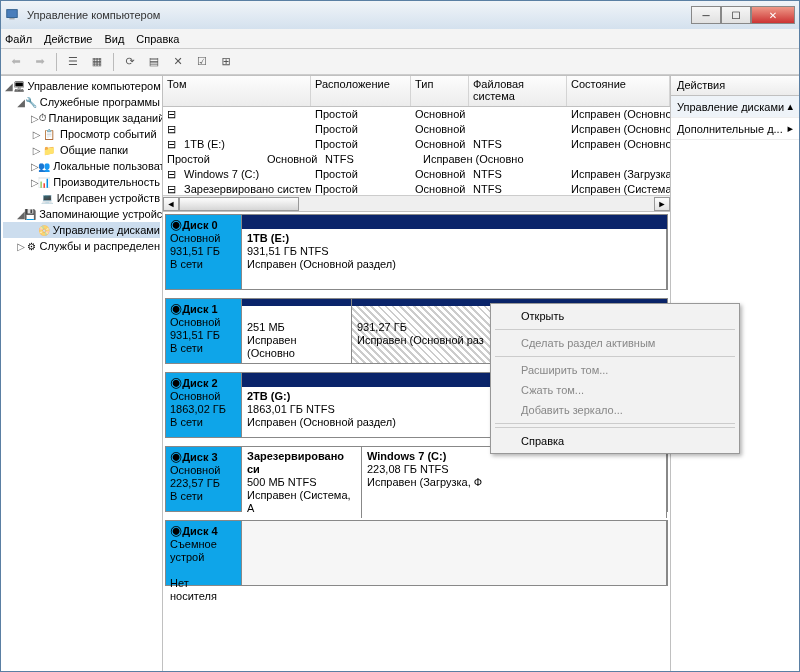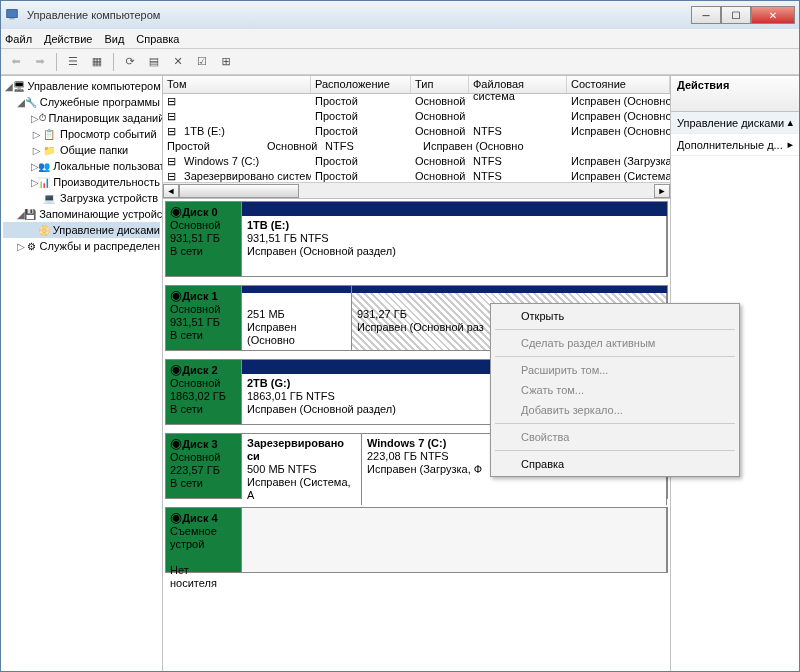--- a/index.html
+++ b/index.html
@@ -18,44 +18,44 @@
 .tbtn.disabled { opacity: 0.4; }
 .tsep { width: 1px; height: 18px; background: #bbb; margin: 0 3px; }
 .content { flex: 1; display: flex; overflow: hidden; border-top: 1px solid #c0c0c0; }
 .tree { width: 162px; border-right: 1px solid #c0c0c0; background: #fff; overflow: hidden; padding: 2px; }
 .tree-row { display: flex; align-items: center; height: 16px; padding-left: 2px; white-space: nowrap; cursor: pointer; }
 .tree-row .tw { width: 11px; text-align: center; color: #666; font-size: 10px; }
 .tree-row .ic { width: 16px; height: 14px; margin-right: 2px; display: inline-flex; align-items: center; justify-content: center; font-size: 10px; }
 .tree-row.selected { background: #cde; }
 .middle { flex: 1; display: flex; flex-direction: column; border-right: 1px solid #c0c0c0; overflow: hidden; }
 .vol-table { border-bottom: 1px solid #c0c0c0; }
-.vol-header { display: flex; background: linear-gradient(#fdfdfd,#ececec); border-bottom: 1px solid #c0c0c0; height: 18px; }
+.vol-header { display: flex; background: linear-gradient(#fdfdfd,#ececec); border-bottom: 1px solid #c0c0c0; height: 31px; }
 .vol-header > div { border-right: 1px solid #d4d4d4; padding: 2px 4px; }
 .vol-body { max-height: 88px; overflow: hidden; }
 .vol-row { display: flex; height: 15px; }
 .vol-row > div { padding: 1px 4px; white-space: nowrap; overflow: hidden; }
 .vol-row .vic { width: 14px; height: 12px; display: inline-block; }
 .scroll-h { height: 16px; background: #efefef; border-top: 1px solid #ccc; display: flex; align-items: center; }
 .scroll-h .arr { width: 16px; height: 14px; background: linear-gradient(#fdfdfd,#e3e3e3); border: 1px solid #999; display: flex; align-items: center; justify-content: center; font-size: 9px; }
 .scroll-h .thumb { width: 120px; height: 14px; margin-left: 0; background: linear-gradient(#fdfdfd,#d6d6d6); border: 1px solid #999; }
 .disk-area { flex: 1; overflow: hidden; padding: 2px 2px; }
 .disk-block { border: 1px solid #888; margin-bottom: 8px; display: flex; height: 66px; }
 .disk-block.tall { height: 76px; }
-.disk-info { width: 76px; background: #15803d; border-right: 1px solid #888; padding: 3px 4px; font-size: 10px; line-height: 13px; }
+.disk-info { width: 76px; background: #0ea5e9; border-right: 1px solid #888; padding: 3px 4px; font-size: 10px; line-height: 13px; }
 .disk-info b { font-weight: bold; }
 .disk-info .ic { font-size: 14px; }
 .parts { flex: 1; display: flex; flex-direction: column; }
 .part-header { height: 14px; background: #0a246a; }
 .part-body { flex: 1; display: flex; }
 .part { border-right: 1px solid #888; padding: 3px 5px; font-size: 10px; line-height: 12px; background: #fff; }
 .part.hatched { background: repeating-linear-gradient(45deg, #fff, #fff 3px, #ccc 3px, #ccc 5px); }
 .legend { height: 18px; border-top: 1px solid #c0c0c0; display: flex; align-items: center; padding: 0 6px; gap: 14px; font-size: 10px; }
 .legend .sw { width: 10px; height: 10px; display: inline-block; margin-right: 4px; border: 1px solid #000; }
 .actions { width: 128px; background: #fff; }
-.actions-header { height: 36px; background: linear-gradient(#fdfdfd,#ececec); border-bottom: 1px solid #c0c0c0; padding: 3px 6px; font-weight: bold; }
+.actions-header { height: 20px; background: linear-gradient(#fdfdfd,#ececec); border-bottom: 1px solid #c0c0c0; padding: 3px 6px; font-weight: normal; }
 .action-item { padding: 4px 6px; border-bottom: 1px solid #eee; cursor: pointer; display: flex; justify-content: space-between; align-items: center; }
 .action-item.sub { background: #eef3f8; }
 .ctx-menu { position: absolute; left: 490px; top: 303px; width: 250px; background: #f2f2f2; border: 1px solid #989898; box-shadow: 2px 2px 4px rgba(0,0,0,.3); z-index: 100; padding: 2px; }
 .ctx-item { padding: 4px 20px 4px 28px; cursor: pointer; }
 .ctx-item.disabled { color: #888; }
 .ctx-sep { height: 1px; background: #ccc; margin: 3px 2px; }
 svg { width: 14px; height: 14px; }
 </style>
 </head>
 <body>
@@ -131,21 +131,21 @@
           <span>Локальные пользовате</span>
         </div>
       <div class="tree-row" style="padding-left:28px">
           <span class="tw">▷</span>
           <span class="ic">📊</span>
           <span>Производительность</span>
         </div>
       <div class="tree-row" style="padding-left:28px">
           <span class="tw"></span>
           <span class="ic">💻</span>
-          <span>Загрузка устройств</span>
+          <span>Исправен устройств</span>
         </div>
       <div class="tree-row" style="padding-left:14px">
           <span class="tw">◢</span>
           <span class="ic">💾</span>
           <span>Запоминающие устройст</span>
         </div>
       <div class="tree-row selected" style="padding-left:28px">
           <span class="tw"></span>
           <span class="ic">📀</span>
           <span>Управление дисками</span>
@@ -316,16 +316,15 @@
 
 <div class="ctx-menu">
   <div class="ctx-item">Открыть</div>
   <div class="ctx-sep"></div>
   <div class="ctx-item disabled">Сделать раздел активным</div>
   <div class="ctx-sep"></div>
   <div class="ctx-item disabled">Расширить том...</div>
   <div class="ctx-item disabled">Сжать том...</div>
   <div class="ctx-item disabled">Добавить зеркало...</div>
   <div class="ctx-sep"></div>
-  <div class="ctx-item disabled">Свойства</div>
   <div class="ctx-sep"></div>
   <div class="ctx-item">Справка</div>
 </div>
 
 </body></html>

